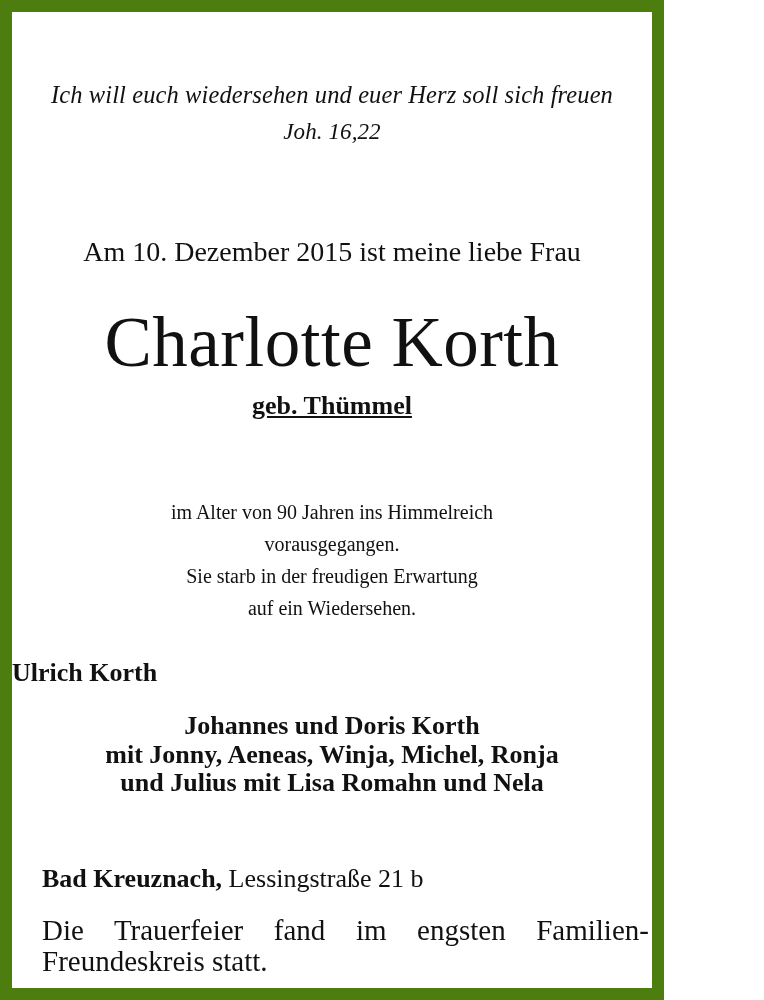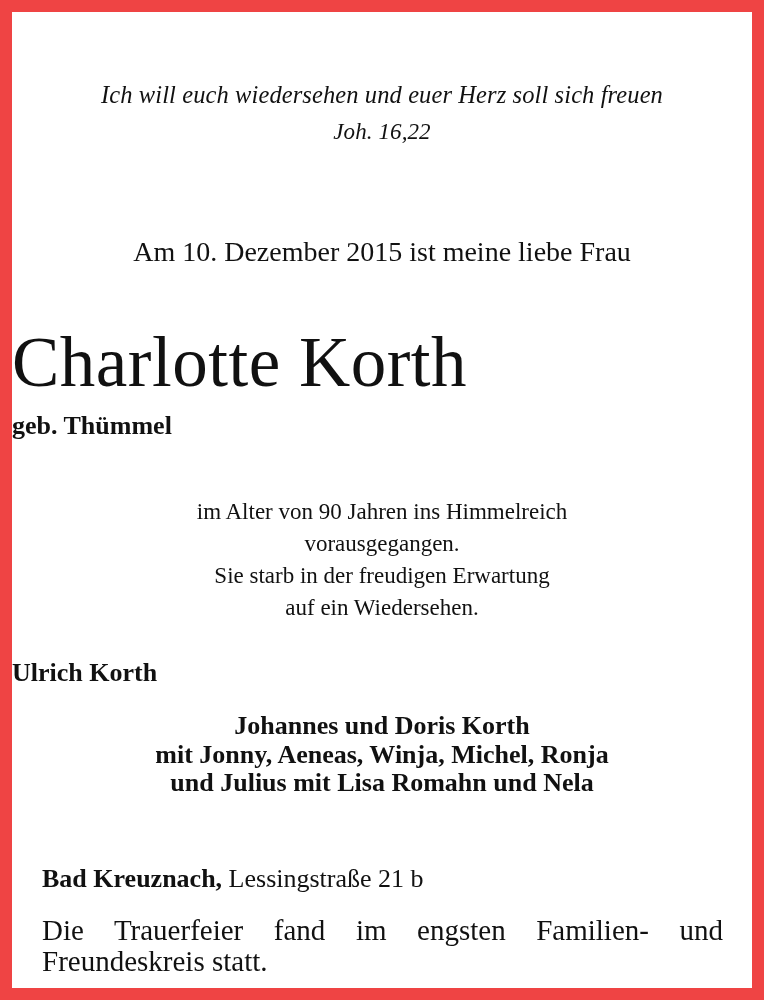--- a/index.html
+++ b/index.html
@@ -3,24 +3,24 @@
 <meta charset="utf-8">
 <style>
   html, body {
     margin: 0;
     padding: 0;
     background: #ffffff;
   }
 
   .notice {
     position: relative;
-    width: 764px;
+    width: 664px;
     height: 1000px;
     box-sizing: border-box;
-    background: #ef4444;
+    background: #4d7c0f;
     padding: 12px 12px 12px 12px;
     overflow: hidden;
   }
 
   .notice-inner {
     position: relative;
     width: 100%;
     height: 100%;
     box-sizing: border-box;
     background: #ffffff;
@@ -63,48 +63,49 @@
     font-size: 28px;
     line-height: 36px;
     white-space: nowrap;
   }
 
   
   .name-block {
     position: absolute;
     left: 0;
     right: 0;
-    top: 308px;
-    text-align: left;
+    top: 288px;
+    text-align: center;
   }
   .name {
     display: block;
     font-size: 71px;
     line-height: 84px;
     font-weight: normal;
     letter-spacing: 0.5px;
     white-space: nowrap;
   }
   .maiden {
     display: block;
     margin-top: 6px;
     font-size: 26px;
     line-height: 32px;
     font-weight: bold;
     white-space: nowrap;
+    text-decoration: underline;
   }
 
   
   .passing {
     position: absolute;
     left: 0;
     right: 0;
     top: 484px;
     text-align: center;
-    font-size: 23px;
+    font-size: 20px;
     line-height: 32px;
   }
   .passing span {
     display: block;
     white-space: nowrap;
   }
 
   
   .mourner-primary {
     position: absolute;

